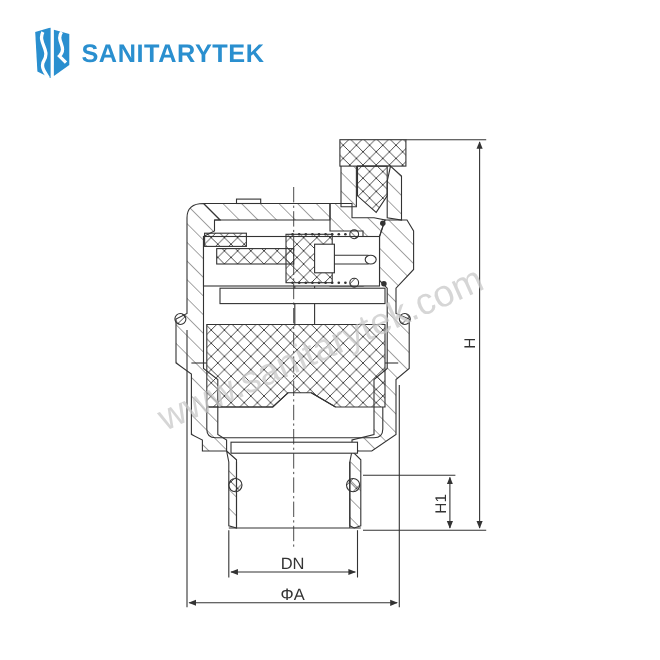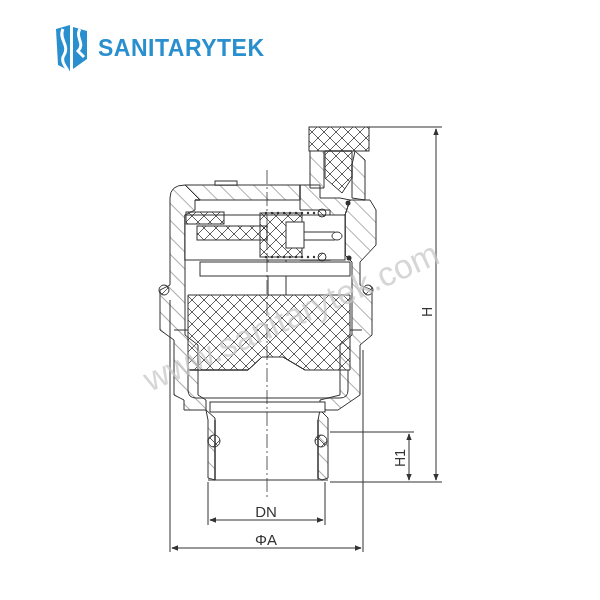--- a/index.html
+++ b/index.html
@@ -1,17 +1,17 @@
 <!DOCTYPE html>
 <html><head>
 <meta charset="utf-8">
 <style>
   html, body { margin: 0; padding: 0; background: #ffffff; }
   body { width: 600px; height: 600px; position: relative; overflow: hidden; font-family: "Liberation Sans", sans-serif; }
-  .logo { position: absolute; left: 54px; top: 25px; display: flex; align-items: center; }
+  .logo { position: absolute; left: 30px; top: 25px; display: flex; align-items: center; }
   .logo-text { font-family: "Liberation Sans", sans-serif; font-weight: bold; font-size: 23px; letter-spacing: 0.5px; margin-left: 8px; }
   svg.drawing { position: absolute; left: 0; top: 0; }
   .lbl { font-family: "Liberation Sans", sans-serif; fill: #333; }
   .wm { font-family: "Liberation Sans", sans-serif; fill: #c9c9c9; opacity: 0.75; }
 </style>
 </head>
 <body>
 
 <div class="logo">
   <svg width="36" height="46" viewBox="0 0 36 46">

